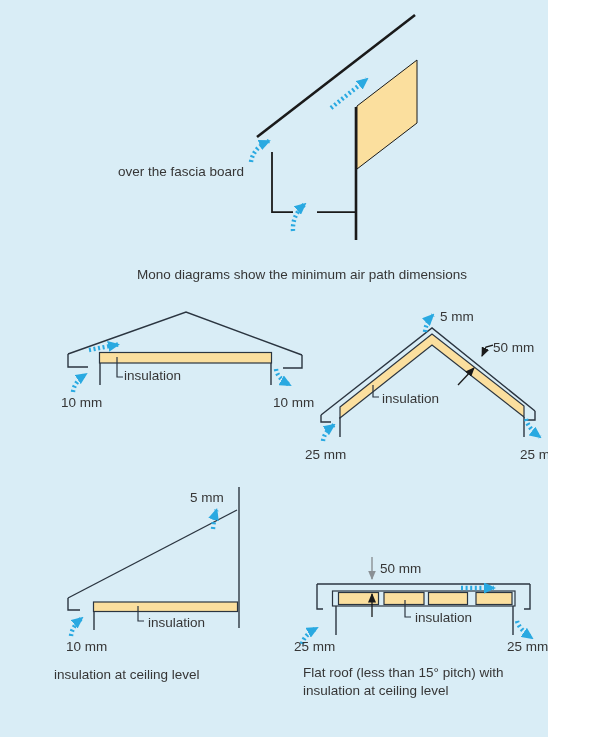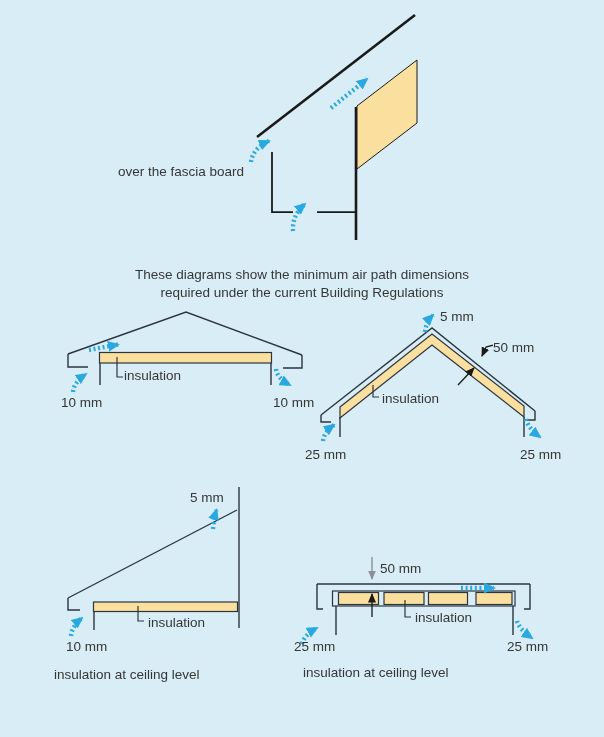--- a/index.html
+++ b/index.html
@@ -1,21 +1,21 @@
 <!DOCTYPE html>
 <html style="--background: #D9EDF6; --insulation: #FBDF9E; --line: #2B3540; --line-strong: #1A1A1A; --airflow: #29A9E1; --dim-gray: #8A9095; --text: #363636;"><head>
 <meta charset="utf-8">
 <style>
   :root{
     --background:#D9EDF6; --insulation:#FBDF9E; --line:#2B3540; --line-strong:#1A1A1A;
     --airflow:#29A9E1; --dim-gray:#8A9095; --text:#363636;
   }
   html,body{margin:0;padding:0;}
   body{background:#fff;font-family:"Liberation Sans","DejaVu Sans",sans-serif;}
-  .page{position:relative;width:604px;height:737px;background:var(--background);overflow:hidden;text-decoration:underline;}
+  .page{position:relative;width:548px;height:737px;background:var(--background);overflow:hidden;text-decoration:underline;}
   svg{position:absolute;left:0;top:0;}
   .lbl{position:absolute;font-size:13.5px;line-height:18px;color:var(--text);white-space:nowrap;}
   .center{text-align:center;}
   .ln{stroke:var(--line);fill:none;stroke-width:1.4;stroke-linecap:butt;stroke-linejoin:miter;}
   .ln-strong{stroke:var(--line-strong);fill:none;stroke-linejoin:miter;}
   .band{fill:var(--insulation);stroke:var(--line);stroke-width:1.2;}
   .panel{fill:var(--insulation);stroke:var(--line-strong);stroke-width:1;}
   .leader{stroke:var(--line);fill:none;stroke-width:1.2;}
   .air{stroke:var(--airflow);fill:none;stroke-width:4.4;stroke-dasharray:2 2.6;}
   .dim{stroke:var(--line-strong);fill:none;stroke-width:1.3;}
@@ -102,22 +102,21 @@
       <path class="dim" marker-end="url(#ah-dark)" d="M372,617 V594"></path>
       <path class="air" marker-end="url(#ah-blue)" d="M461,588 H494"></path>
       <path class="air" marker-end="url(#ah-blue)" d="M302,644 Q304,635 317,628"></path>
       <path class="air" marker-end="url(#ah-blue)" d="M517,621 Q519,629 532,638"></path>
     </g>
   </svg>
 
   <div class="lbl" style="left:118px;top:163px">over the fascia board</div>
 
   <div class="lbl center" style="left:52px;top:266px;width:500px">
-    <div>These diagrams show the minimum air path dimensions</div>
-    <div>required under the current Building Regulations</div>
+    <div>Mono diagrams show the minimum air path dimensions</div>
   </div>
 
   <div class="lbl" style="left:124px;top:367px">insulation</div>
   <div class="lbl" style="left:61px;top:394px">10 mm</div>
   <div class="lbl" style="left:273px;top:394px">10 mm</div>
 
   <div class="lbl" style="left:440px;top:308px">5 mm</div>
   <div class="lbl" style="left:493px;top:339px">50 mm</div>
   <div class="lbl" style="left:382px;top:390px">insulation</div>
   <div class="lbl" style="left:305px;top:446px">25 mm</div>
@@ -128,16 +127,17 @@
   <div class="lbl" style="left:66px;top:638px">10 mm</div>
   <div class="lbl" style="left:54px;top:666px">
     <div>insulation at ceiling level</div>
   </div>
 
   <div class="lbl" style="left:380px;top:560px">50 mm</div>
   <div class="lbl" style="left:415px;top:609px">insulation</div>
   <div class="lbl" style="left:294px;top:638px">25 mm</div>
   <div class="lbl" style="left:507px;top:638px">25 mm</div>
   <div class="lbl" style="left:303px;top:664px">
+    <div>Flat roof (less than 15° pitch) with</div>
     <div>insulation at ceiling level</div>
   </div>
 
 </div>
 
 </body></html>

